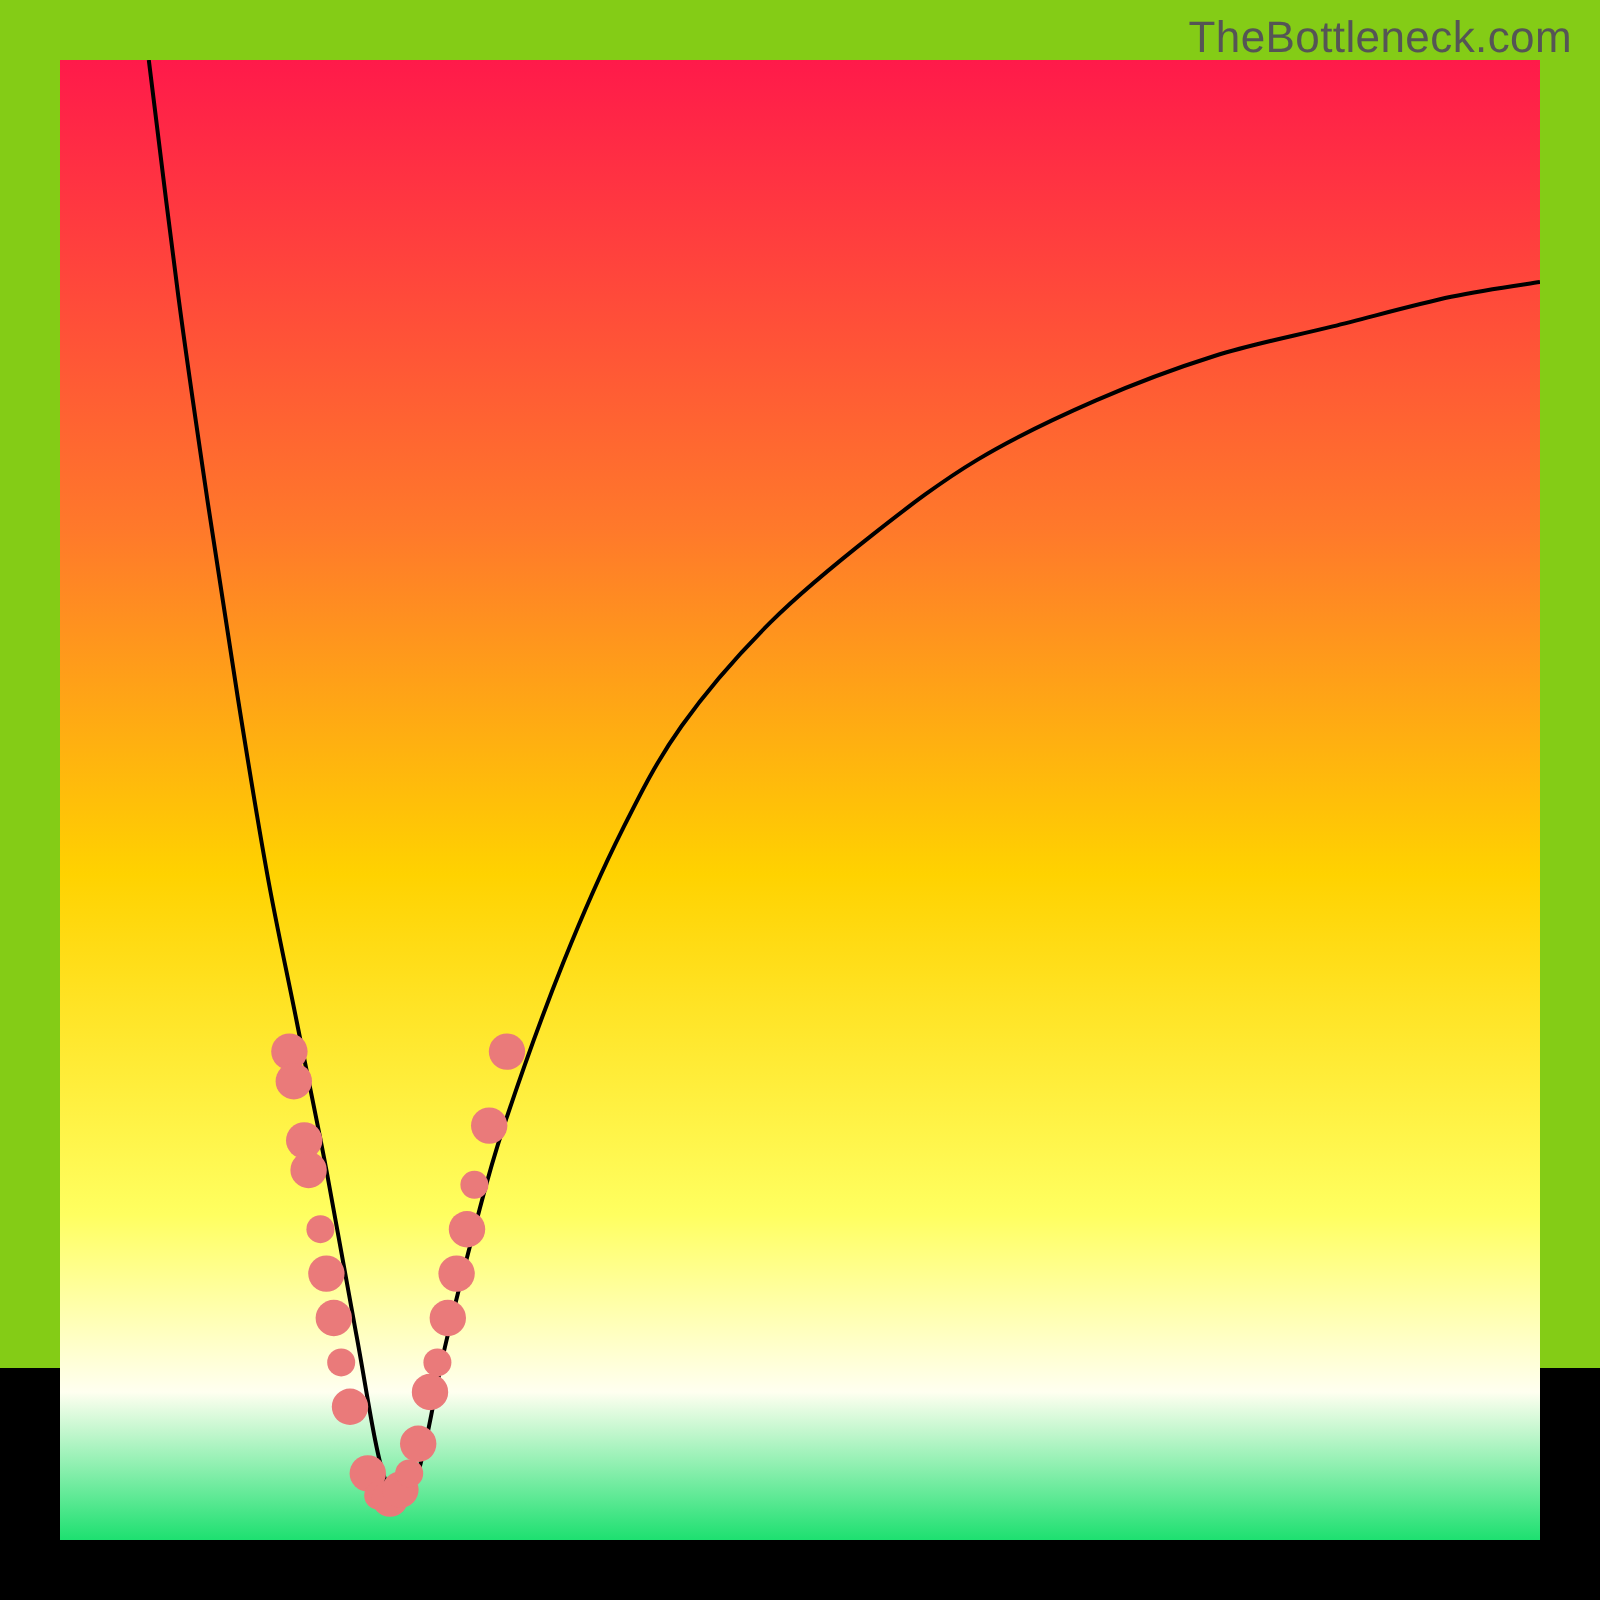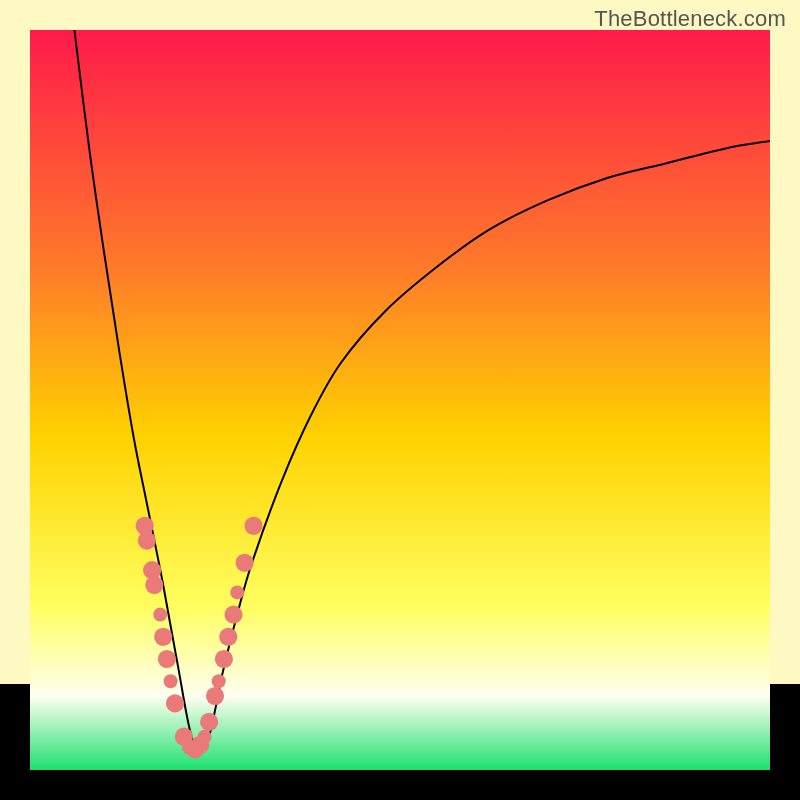--- a/index.html
+++ b/index.html
@@ -10,21 +10,21 @@
     overflow: hidden;
     background: #000;
     font-family: Arial, Helvetica, sans-serif;
   }
   .frame {
     position: absolute;
     top: 0;
     left: 0;
     width: 800px;
     height: 684px;
-    background: #fef9c3;
+    background: #84cc16;
   }
   .plot-area {
     position: absolute;
     top: 30px;
     left: 30px;
     width: 740px;
     height: 740px;
     overflow: hidden;
   }
   .watermark {

